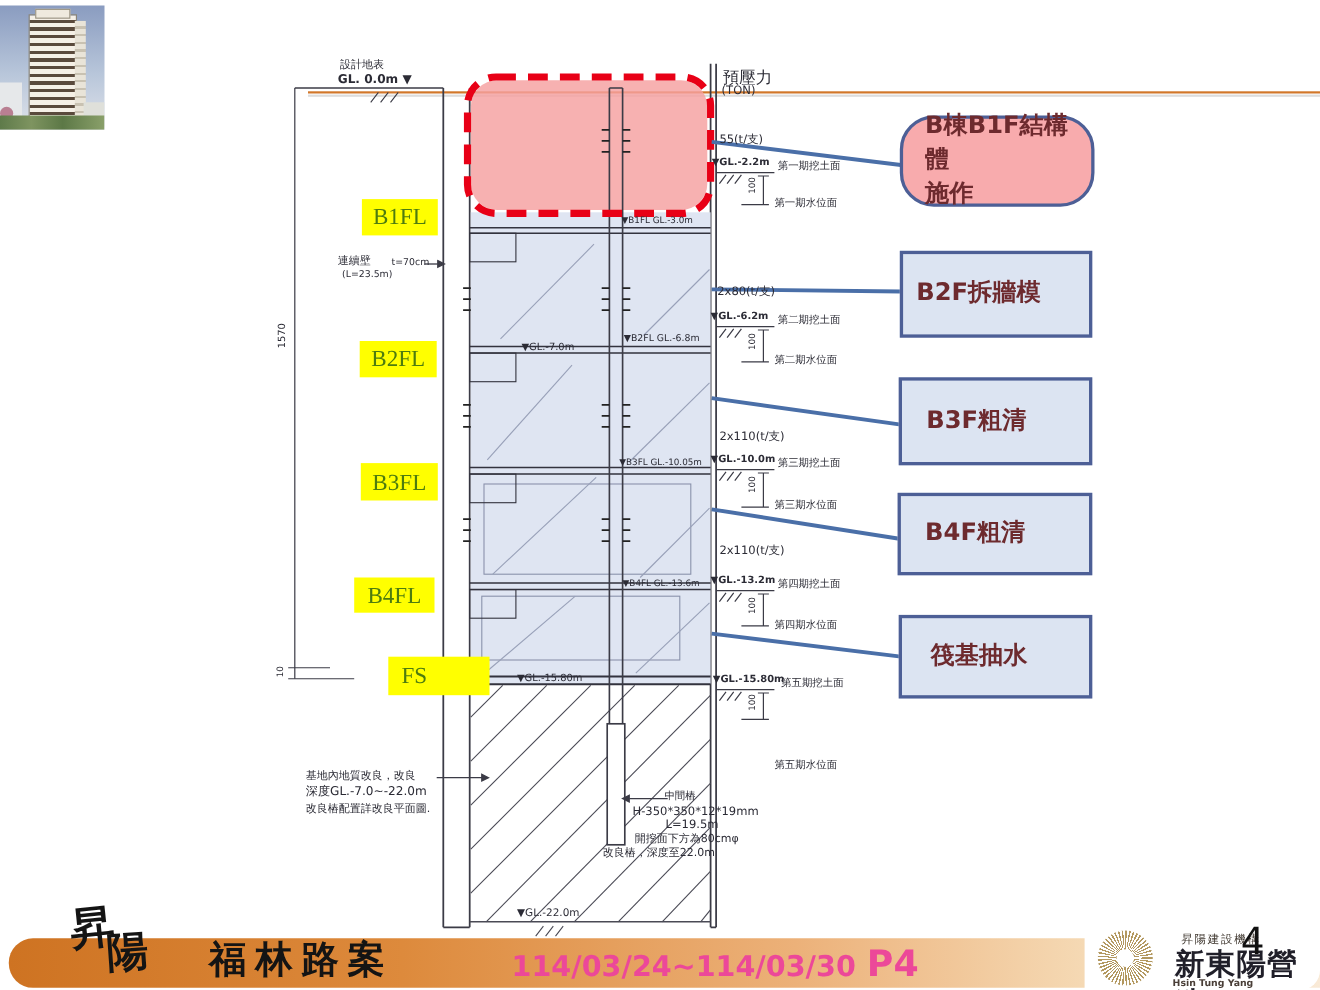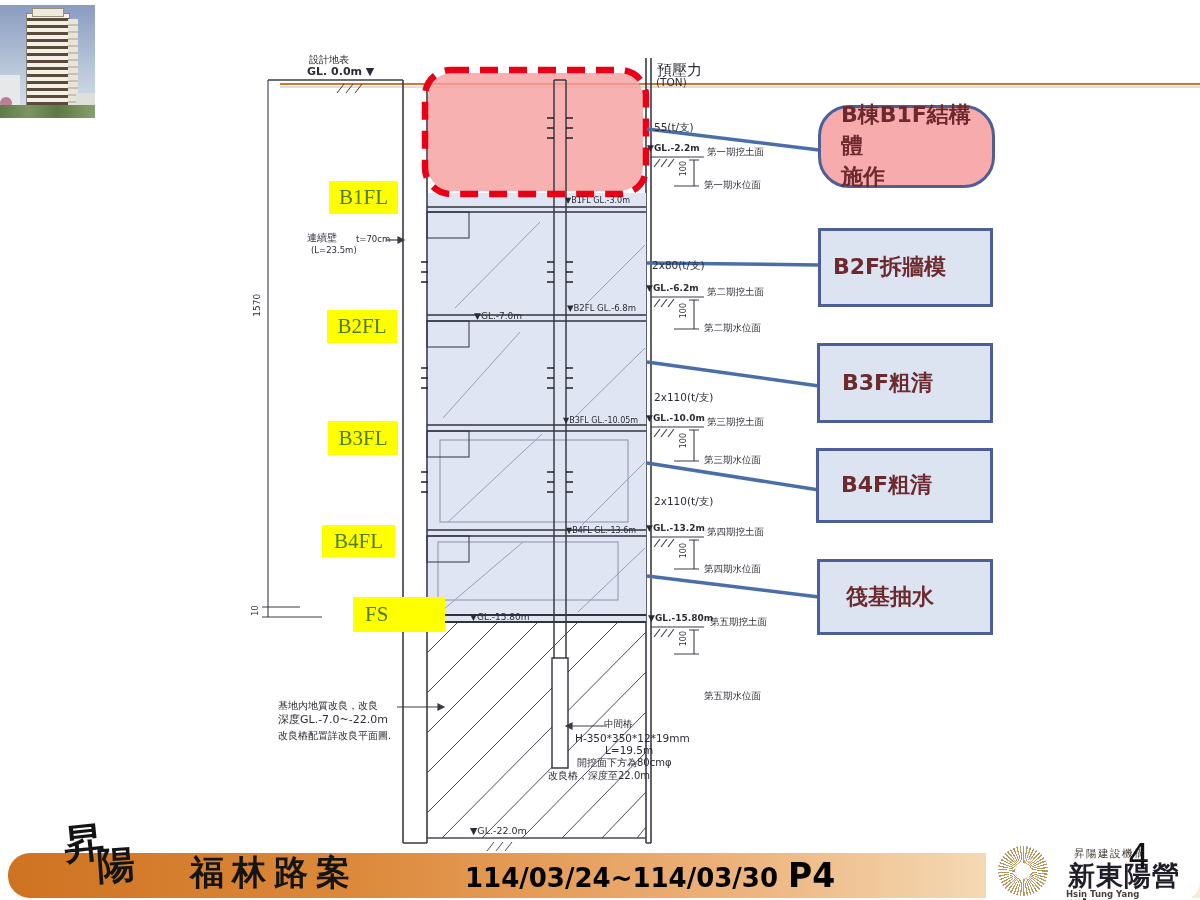--- a/index.html
+++ b/index.html
@@ -233,21 +233,21 @@
   <div class="callout blue" style="left:817px;top:343px;width:176px;height:80px;padding-left:22px;">B3F粗清</div>
   <div class="callout blue" style="left:816px;top:448px;width:177px;height:75px;padding-left:22px;">B4F粗清</div>
   <div class="callout blue" style="left:817px;top:559px;width:176px;height:76px;padding-left:26px;">筏基抽水</div>
 
   <div id="banner"></div>
 
   <div class="script" style="left:64px;top:816px;font-size:40px;transform:rotate(-6deg);">昇</div>
   <div class="script" style="left:97px;top:840px;font-size:38px;transform:rotate(-4deg);">陽</div>
   <div class="script" style="left:150px;top:850px;font-size:34px;letter-spacing:8px;margin-left:40px;">福林路案</div>
 
-  <div class="abs" style="left:465px;top:856px;display:flex;align-items:baseline;gap:10px;color:#000000;">
+  <div class="abs" style="left:465px;top:856px;display:flex;align-items:baseline;gap:10px;color:#ec4899;">
     <span style="font-size:26px;font-weight:600;">114/03/24~114/03/30</span>
     <span style="font-size:33px;font-weight:700;">P4</span>
   </div>
 
   <div id="logo-panel">
     <div class="sunburst">
       <div class="sunburst-core"></div>
     </div>
     <div class="abs" style="left:88px;top:4px;font-size:10.5px;letter-spacing:1.5px;color:#403830;font-family:'DejaVu Serif',serif;">昇陽建設機構</div>
     <div class="abs" style="left:82px;top:15px;font-size:27px;font-weight:600;color:#201f29;letter-spacing:1px;font-family:'DejaVu Serif',serif;">新東陽營造</div>

